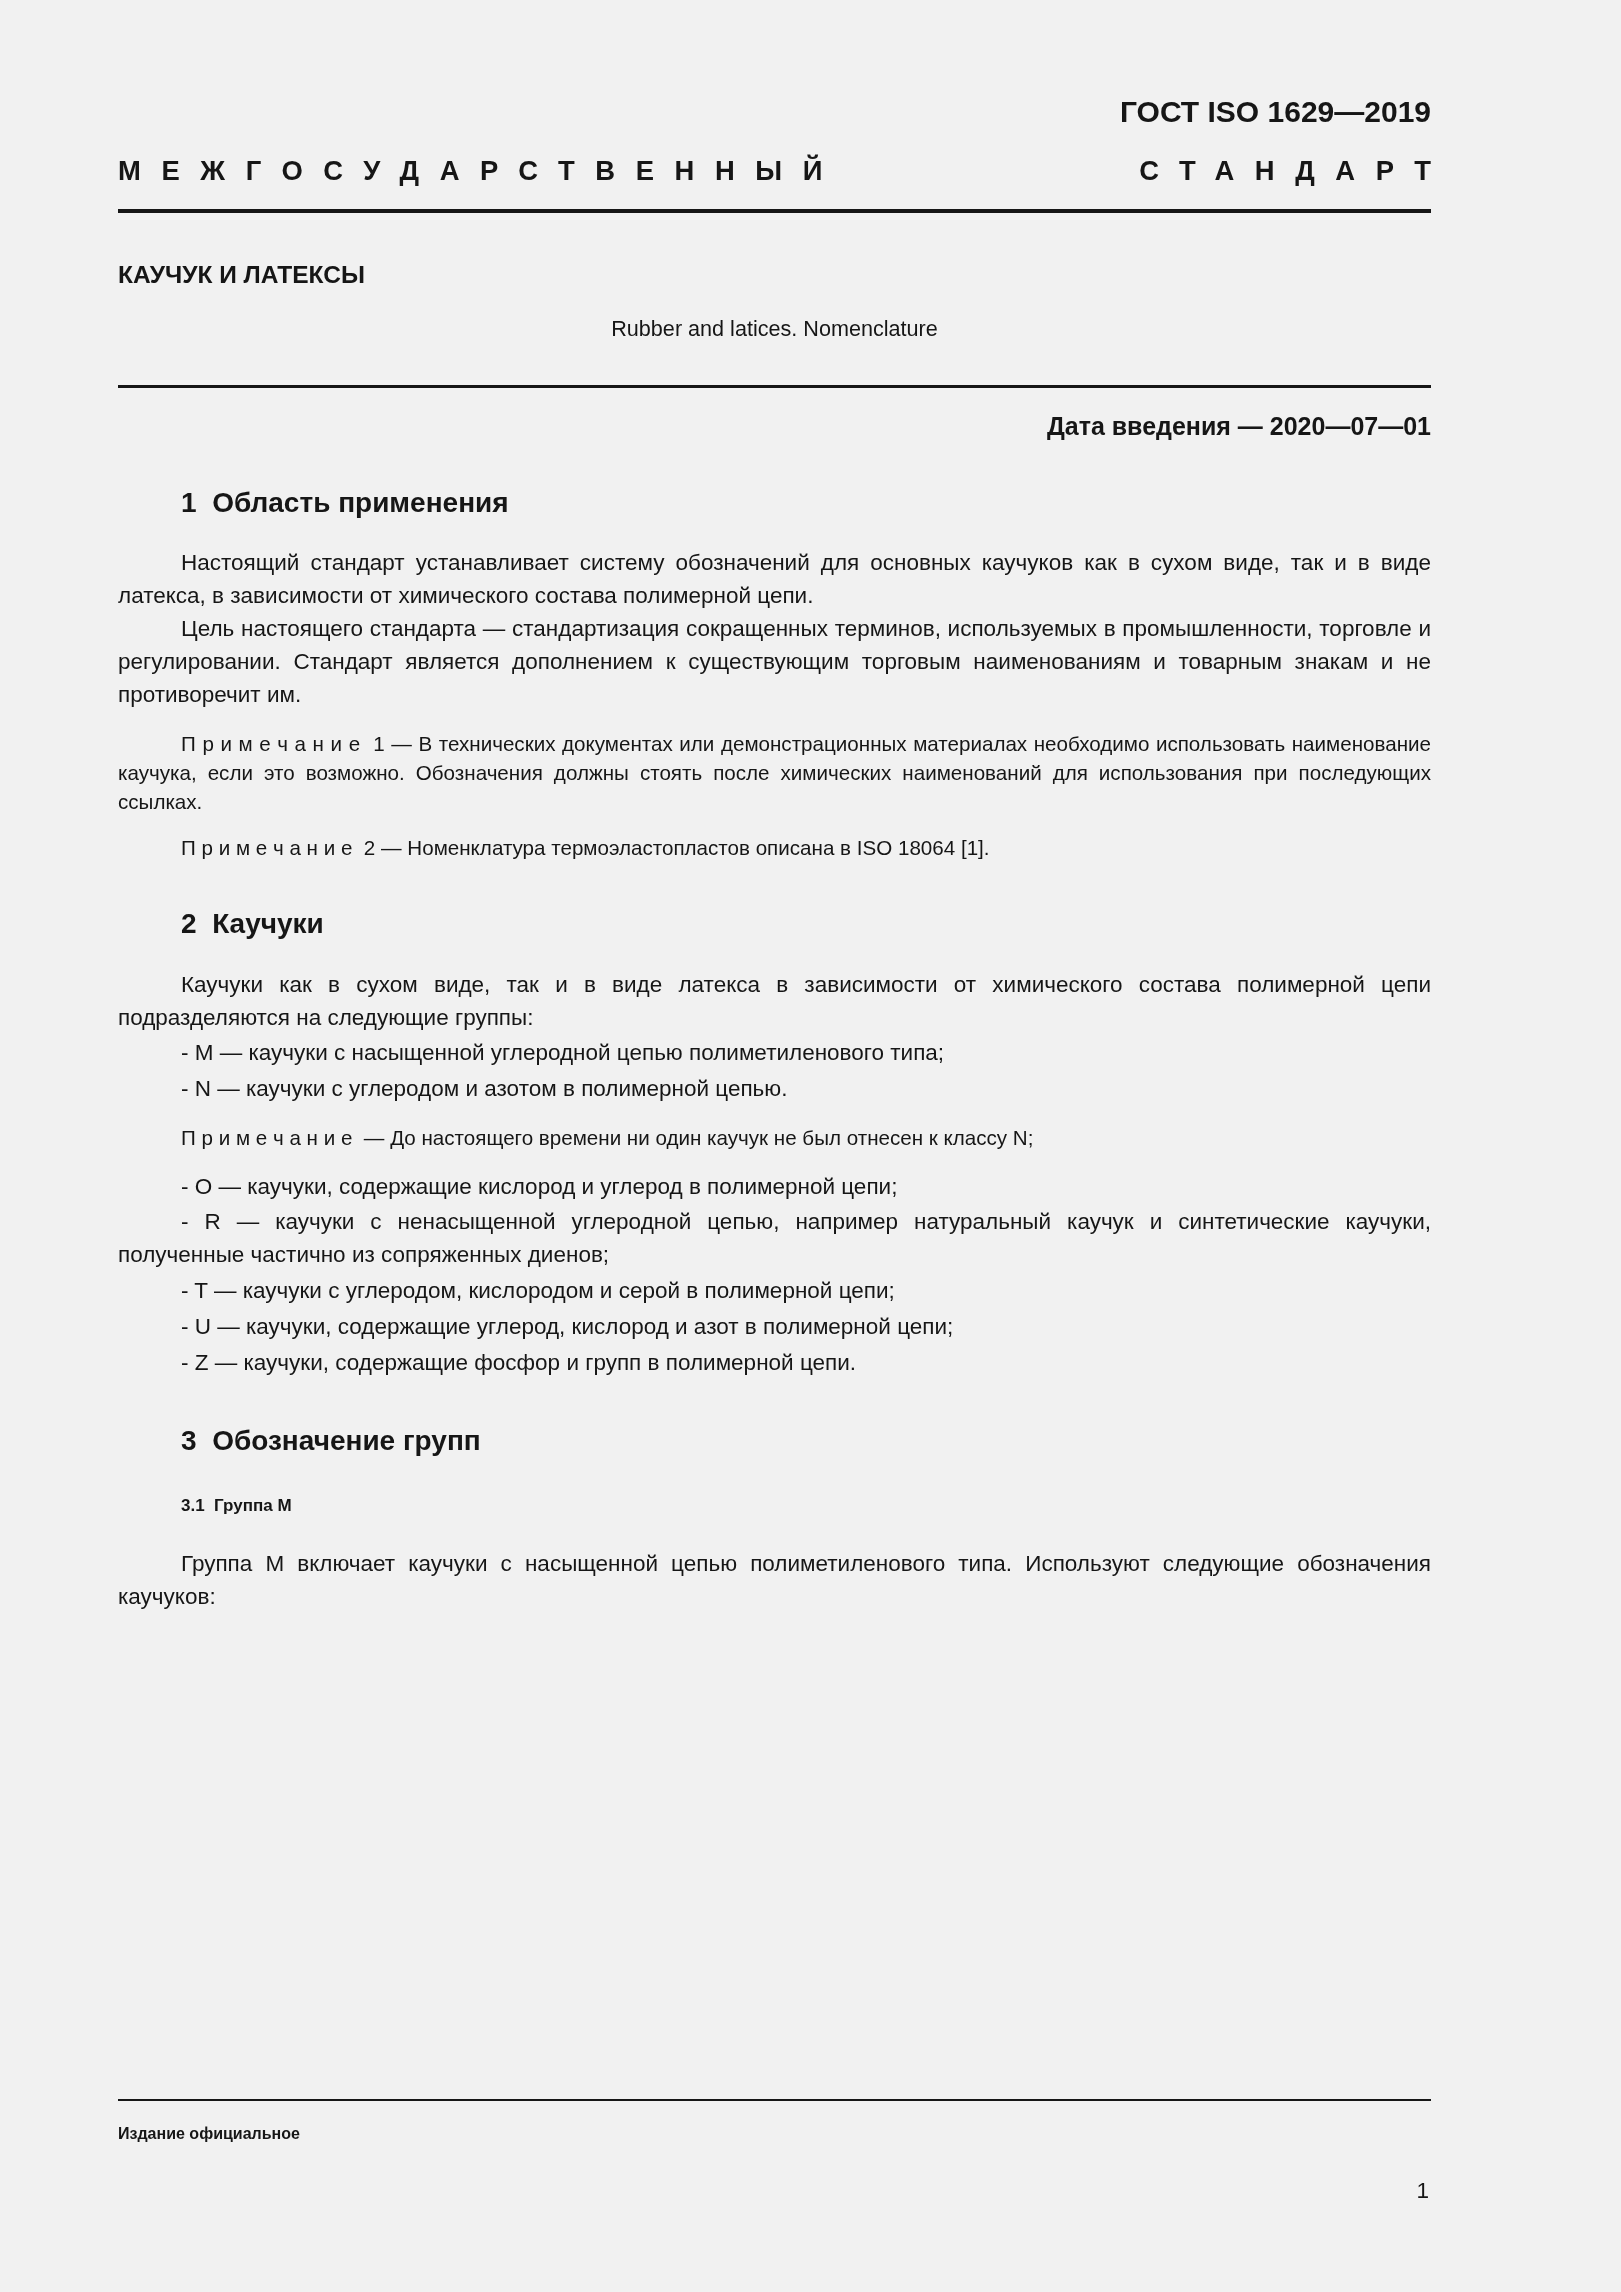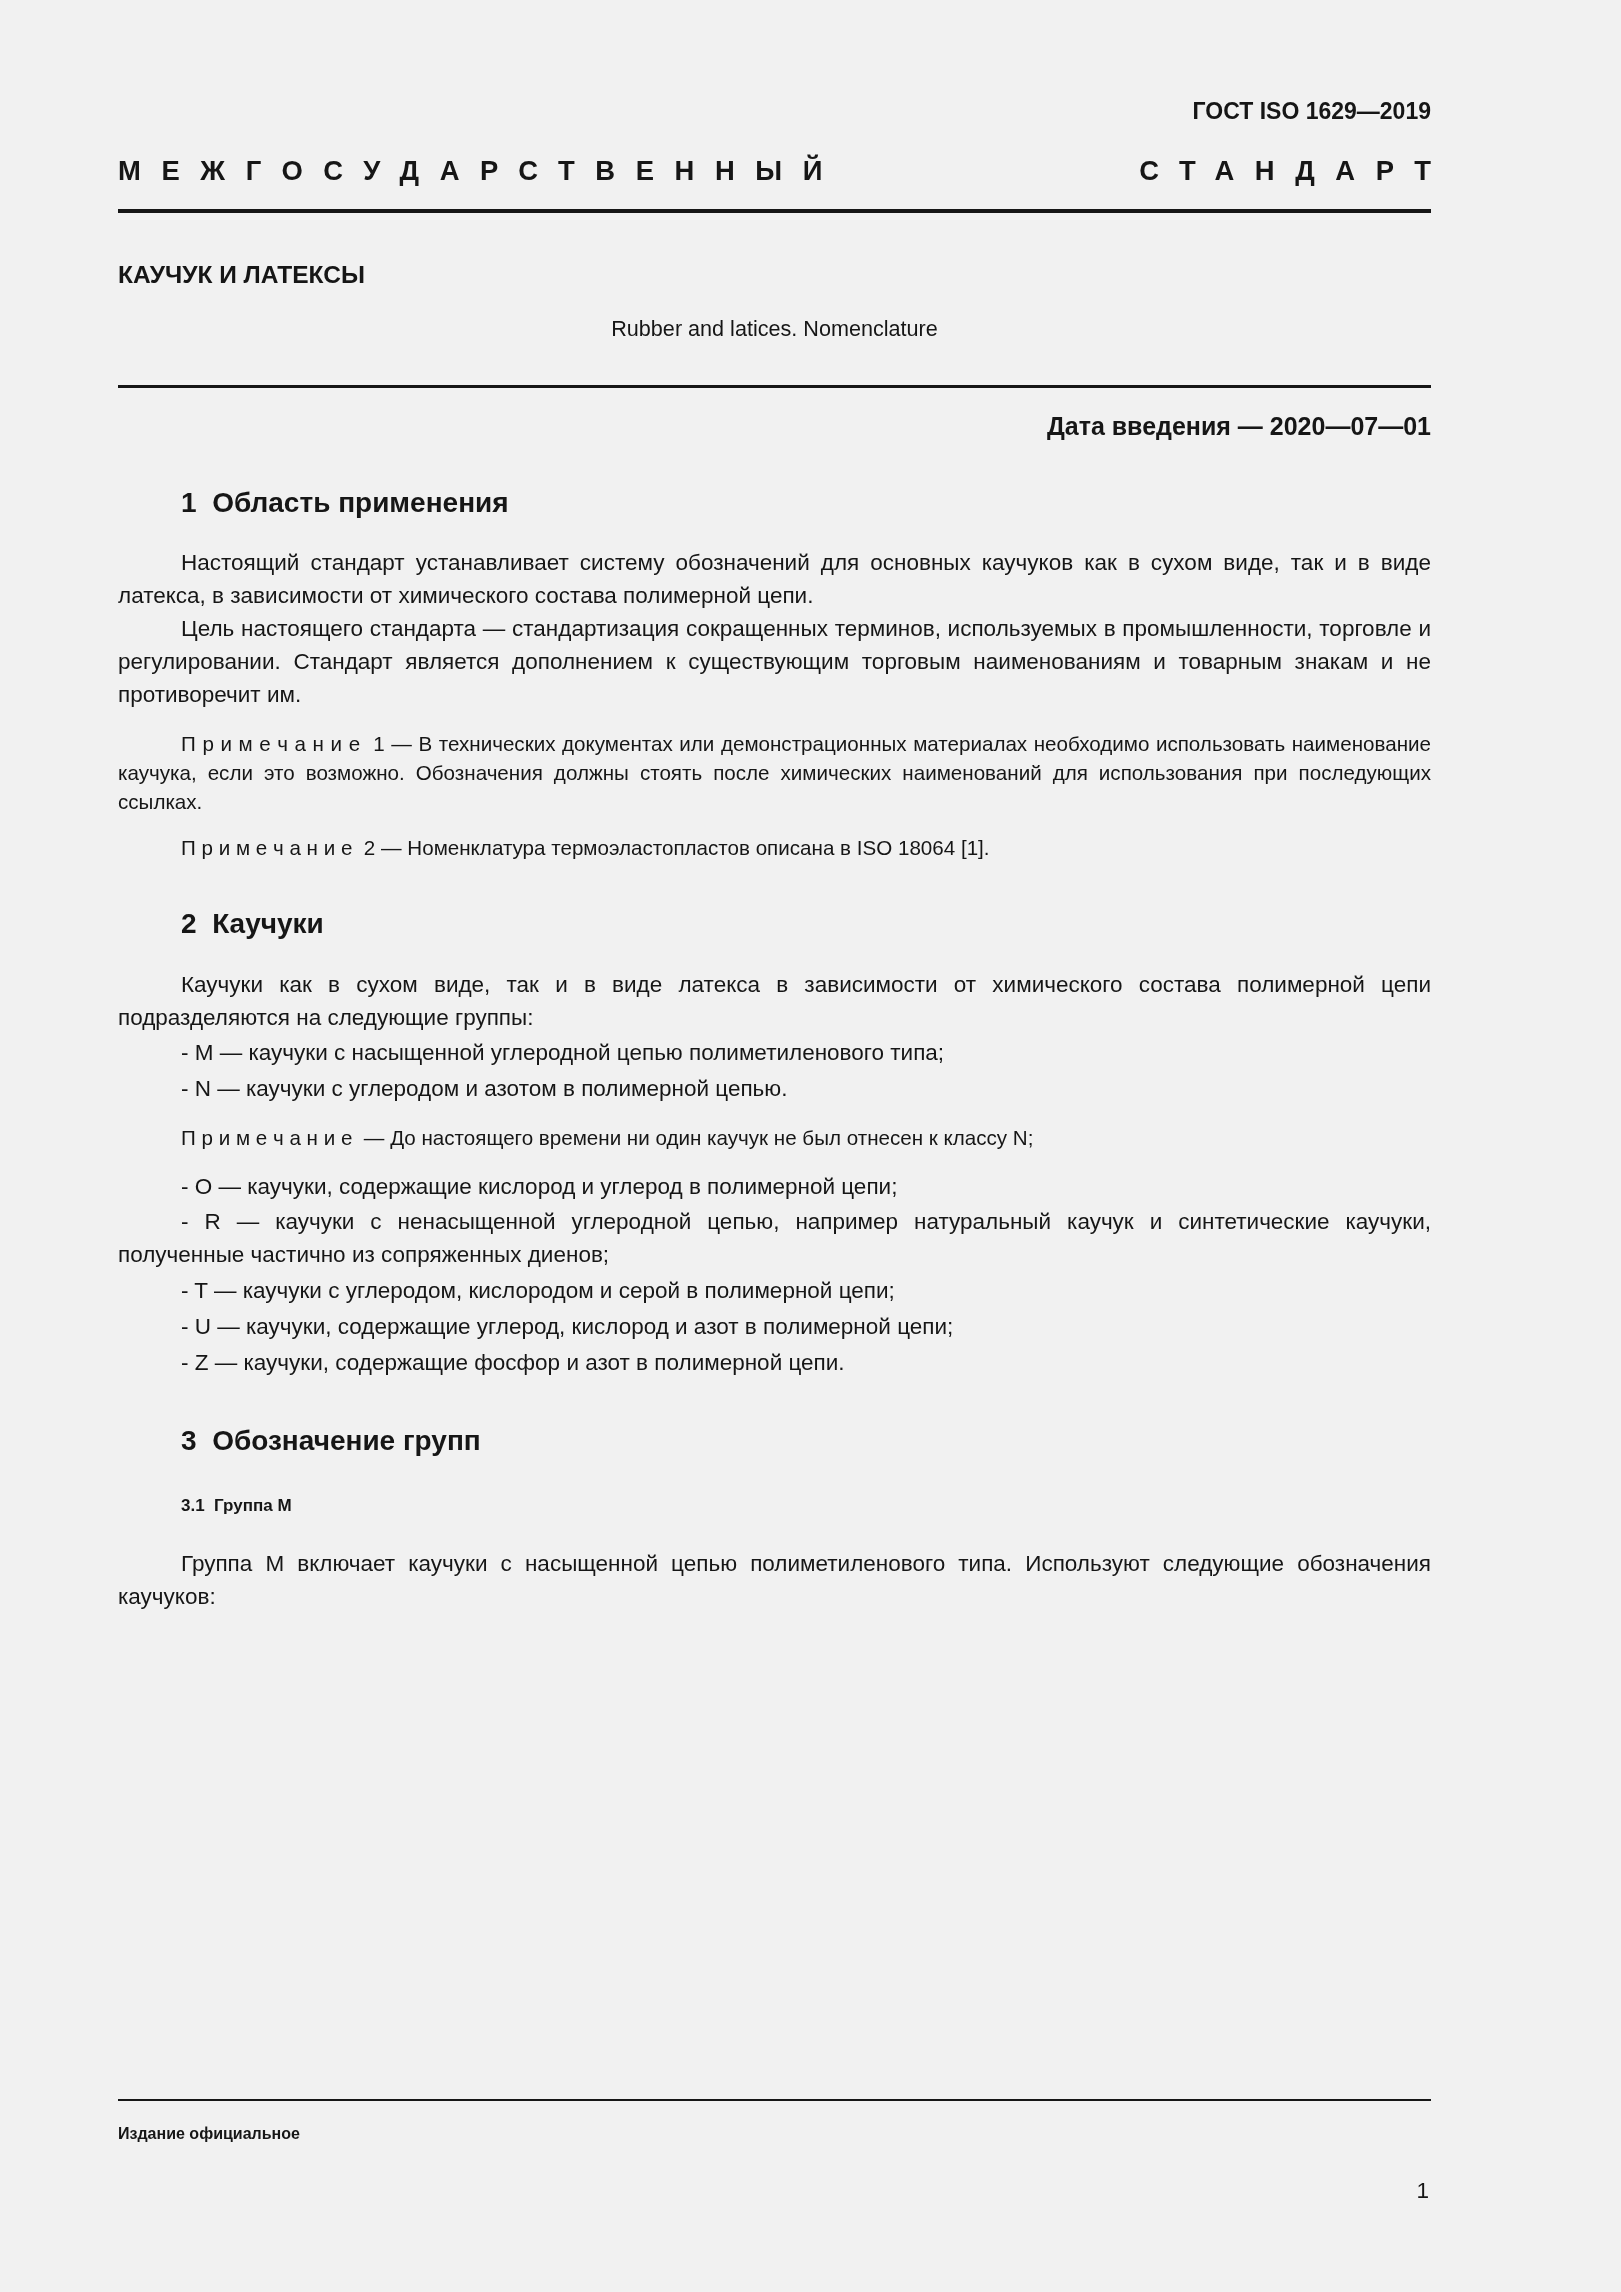--- a/index.html
+++ b/index.html
@@ -13,21 +13,21 @@
     height: 2293px;
     box-sizing: border-box;
     background: #f1f1f1;
     padding: 98px 190px 0 118px;
     font-family: "Liberation Sans", "DejaVu Sans", sans-serif;
     color: #161616;
   }
   .doc-code {
     text-align: right;
     font-weight: bold;
-    font-size: 23px;
+    font-size: 30px;
     line-height: 27.4px;
   }
   .standard-type {
     display: flex;
     justify-content: space-between;
     margin-top: 29px;
     font-weight: bold;
     font-size: 27.4px;
     line-height: 33px;
     letter-spacing: 20.6px;
@@ -157,21 +157,21 @@
 
   <div class="h1">2&nbsp; Каучуки</div>
   <p class="body-text">Каучуки как в сухом виде, так и в виде латекса в зависимости от химического состава полимерной цепи подразделяются на следующие группы:</p>
   <p class="body-text list-item">- M — каучуки с насыщенной углеродной цепью полиметиленового типа;</p>
   <p class="body-text list-item">- N — каучуки с углеродом и азотом в полимерной цепью.</p>
   <p class="note">П р и м е ч а н и е&nbsp; — До настоящего времени ни один каучук не был отнесен к классу N;</p>
   <p class="body-text list-item">- O — каучуки, содержащие кислород и углерод в полимерной цепи;</p>
   <p class="body-text list-item">- R — каучуки с ненасыщенной углеродной цепью, например натуральный каучук и синтетические каучуки, полученные частично из сопряженных диенов;</p>
   <p class="body-text list-item">- T — каучуки с углеродом, кислородом и серой в полимерной цепи;</p>
   <p class="body-text list-item">- U — каучуки, содержащие углерод, кислород и азот в полимерной цепи;</p>
-  <p class="body-text list-item">- Z — каучуки, содержащие фосфор и азот в полимерной цепи.</p>
+  <p class="body-text list-item">- Z — каучуки, содержащие фосфор и групп в полимерной цепи.</p>
 
   <div class="h1">3&nbsp; Обозначение групп</div>
   <div class="h2">3.1&nbsp; Группа M</div>
   <p class="body-text">Группа M включает каучуки с насыщенной цепью полиметиленового типа. Используют следующие обозначения каучуков:</p>
 
   <div class="footer-rule"></div>
   <div class="edition-note">Издание официальное</div>
   <div class="page-number">1</div>
 
 </div>

